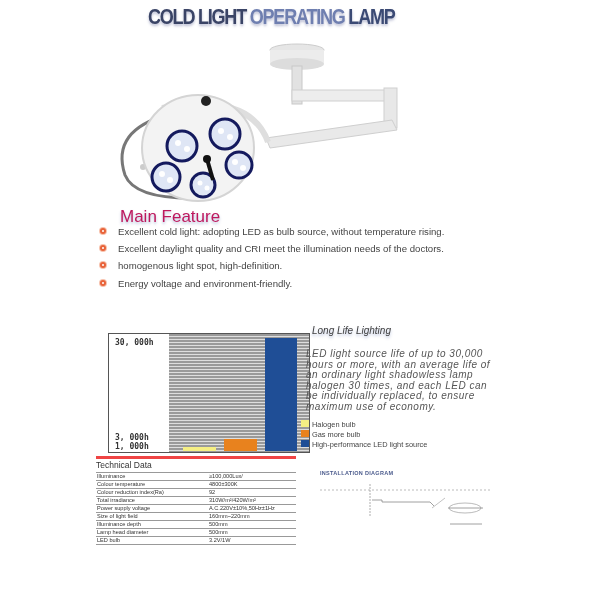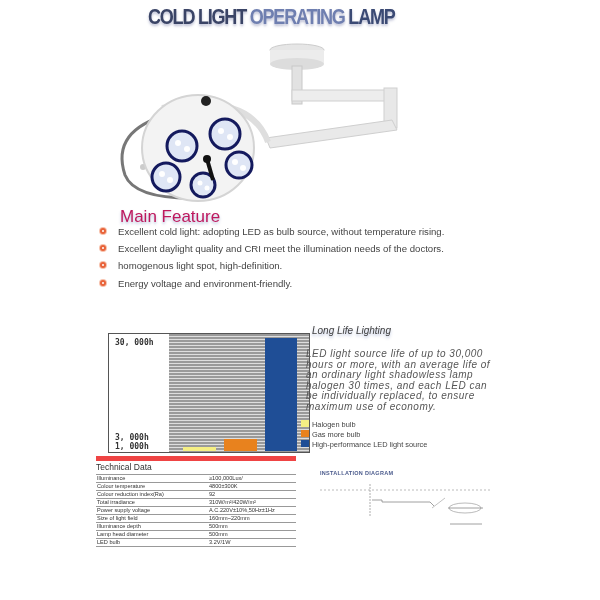--- a/index.html
+++ b/index.html
@@ -33,21 +33,21 @@
   .ll-heading { position:absolute; left:312px; top:325px; font-size:10px; color:#404040;
                 text-shadow:0 2px 3px rgba(40,70,150,0.35);font-style:italic; }
   .ll-text { position:absolute; left:306px; top:349px; width:190px; font-size:10px; line-height:10.6px;
              color:#555; letter-spacing:0.5px;font-style:italic; }
 
   .legend { position:absolute; left:301px; top:420px; }
   .legend .row { display:flex; align-items:flex-start; height:10px; font-size:7.4px; color:#444; }
   .legend .sw { width:8px; height:7px; margin-right:3px; }
 
   .tech { position:absolute; left:96px; top:456px; width:200px; }
-  .tech .th { font-size:8.5px; color:#333; padding:1px 0 2px 0; border-top:5px solid #ef4444; }
+  .tech .th { font-size:8.5px; color:#333; padding:1px 0 2px 0; border-top:3px solid #ef4444; }
   .tech table { width:100%; border-collapse:collapse; }
   .tech td { font-size:5.6px; color:#333; border-top:1px solid #999; height:7.6px; line-height:7px; padding-left:1px; }
   .tech td.v { width:88px; }
   .tech tr:last-child td { border-bottom:1px solid #999; }
 
   .install { position:absolute; left:320px; top:470px; width:175px; height:80px; }
   .install .ih { font-size:5.5px; color:#4a5a8c; letter-spacing:0.3px; font-weight:bold; }
 </style>
 </head>
 <body>

